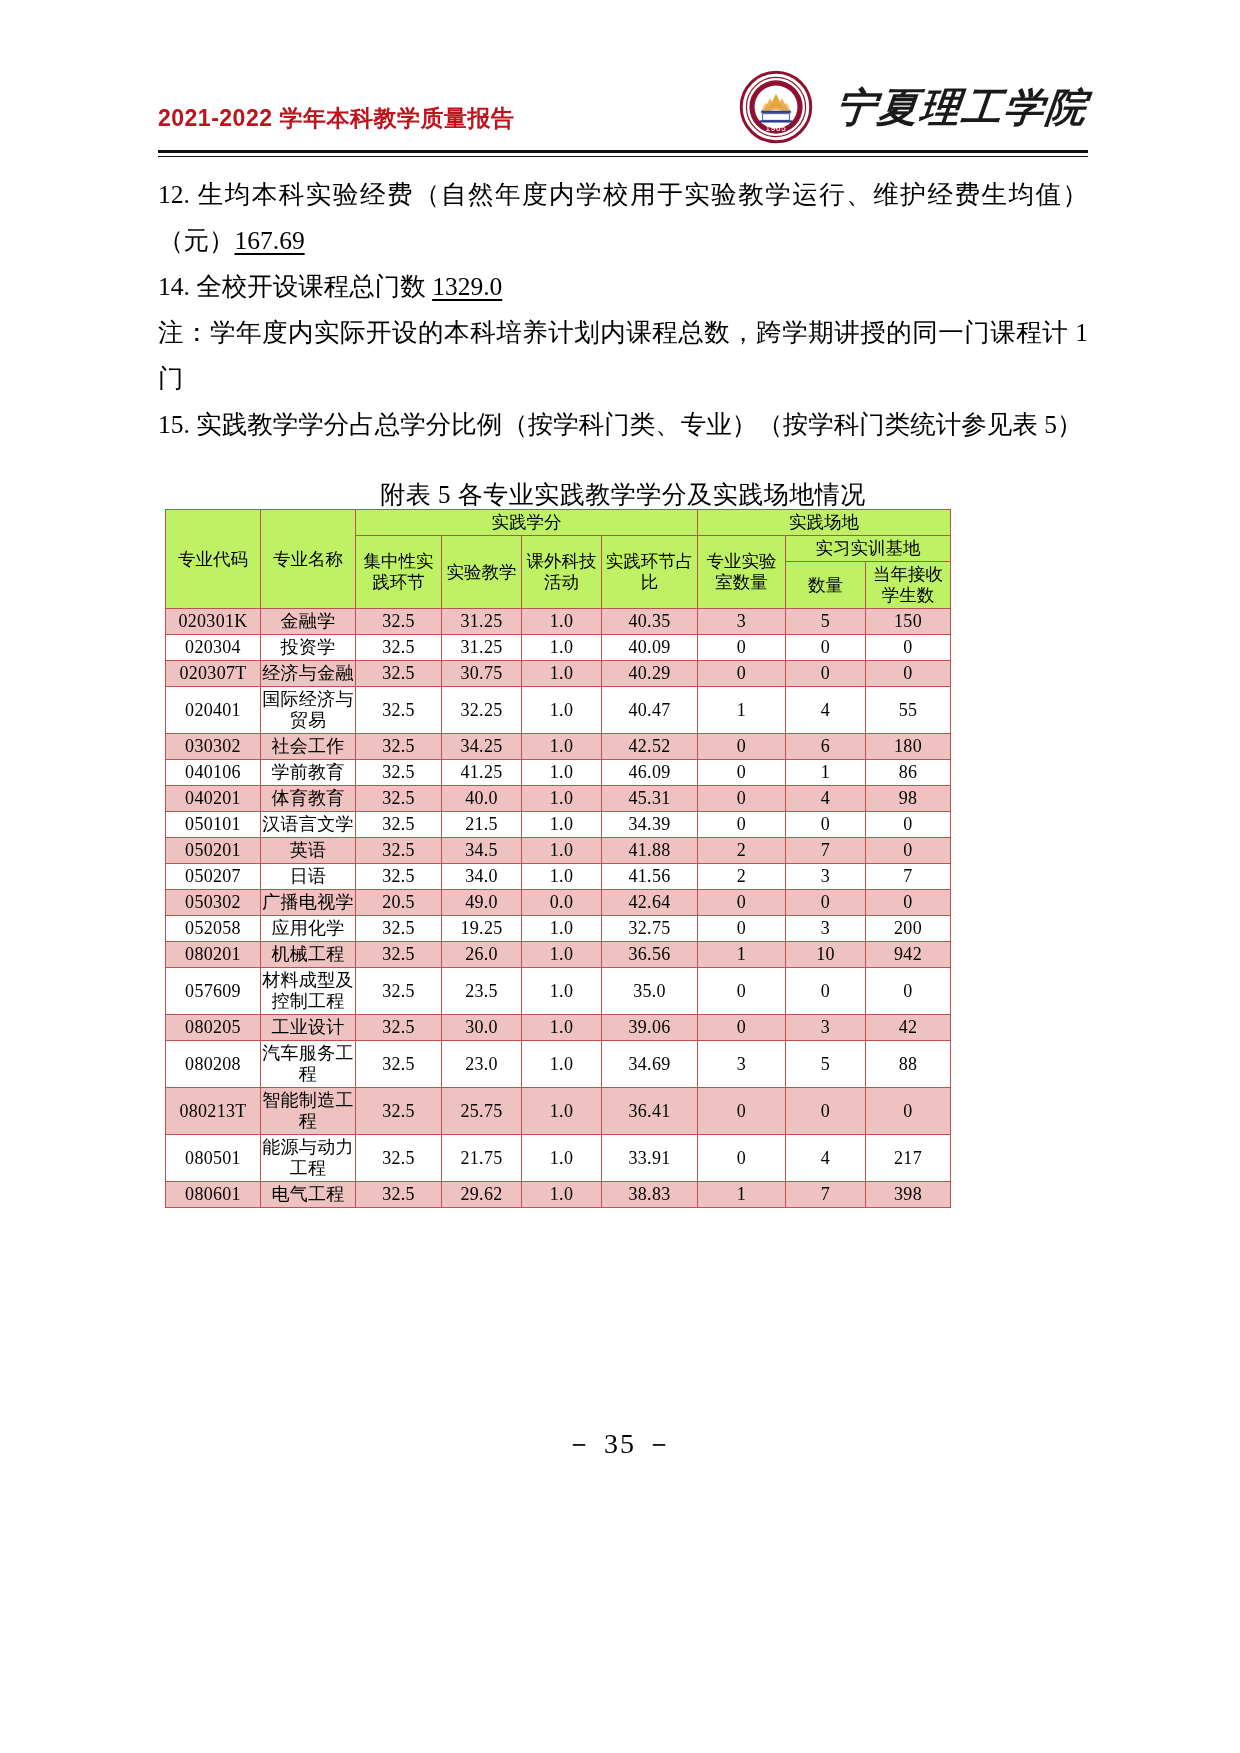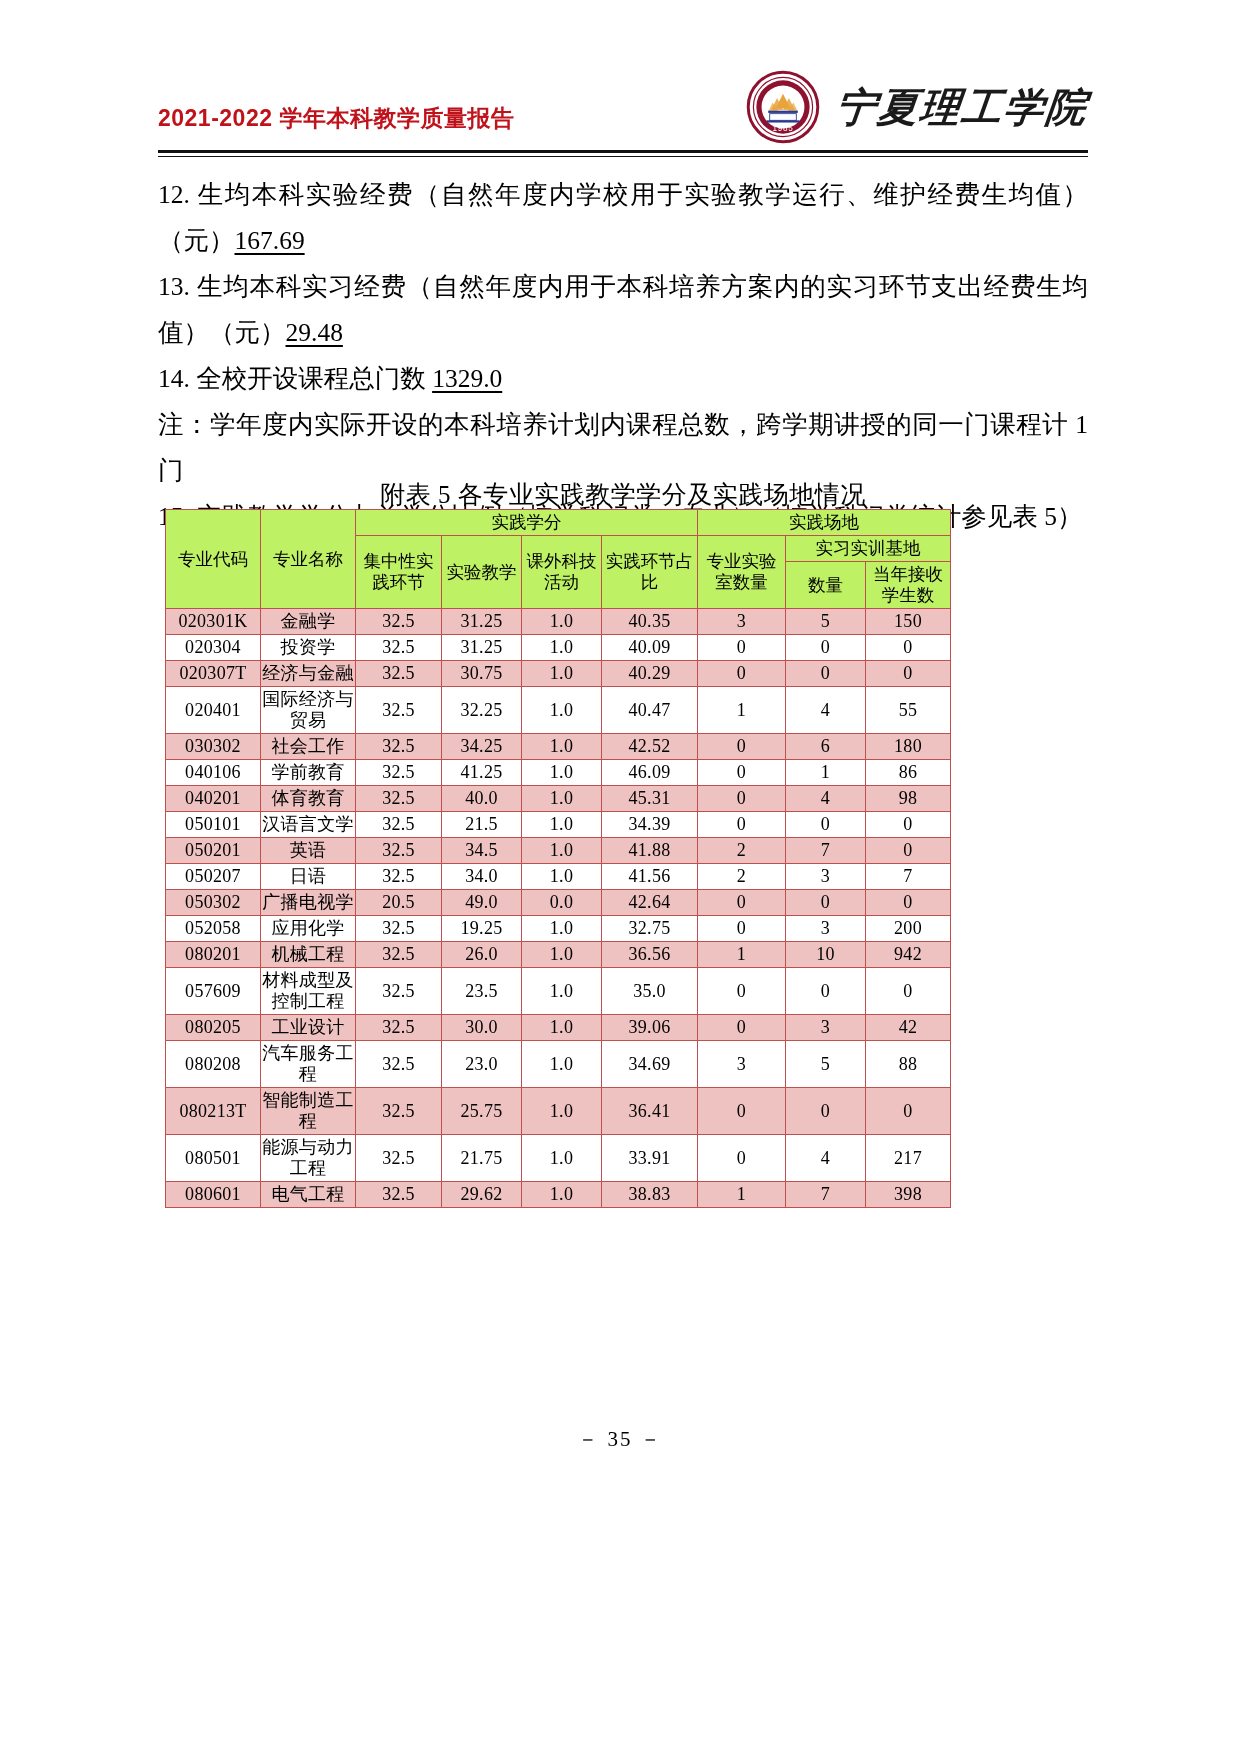--- a/index.html
+++ b/index.html
@@ -27,21 +27,21 @@
     position:absolute;left:0;bottom:14px;
     font-family:"Liberation Sans","DejaVu Sans",sans-serif;
     font-weight:bold;
     font-size:23px;
     color:#c0121b;
     letter-spacing:.5px;
     white-space:nowrap;
   }
   .logo-wrap{
     position:absolute;right:0;bottom:4px;
-    display:flex;align-items:center;gap:16px;
+    display:flex;align-items:center;gap:23px;
   }
   .seal{
     width:74px;height:74px;flex:0 0 auto;
   }
   .logo-word{
     font-family:"Liberation Serif","DejaVu Serif",serif;
     font-size:40px;font-weight:bold;
     font-style:italic;
     color:#1a1a1a;
     letter-spacing:2px;
@@ -108,21 +108,21 @@
   .c-jz{width:86px;}
   .c-sy{width:80px;}
   .c-kw{width:80px;}
   .c-zb{width:96px;}
   .c-lab{width:88px;}
   .c-num{width:80px;}
   .c-stu{width:85px;}
 
   .footer{
     position:absolute;left:0;top:1425px;width:1240px;
-    text-align:center;font-size:21px;letter-spacing:2px;
+    text-align:center;font-size:28px;letter-spacing:2px;
   }
 </style>
 </head>
 <body>
 
 <div class="page">
 
   <div class="header">
     <div class="header-title">2021-2022 学年本科教学质量报告</div>
     <div class="logo-wrap">
@@ -144,21 +144,20 @@
         <rect x="28" y="68" width="44" height="3" fill="#2a3b8f"></rect>
         <text x="50" y="82" font-size="11" fill="#ffffff" text-anchor="middle" font-family="'Liberation Sans',sans-serif" letter-spacing="1">1985</text>
       </svg>
       <div class="logo-word">宁夏理工学院</div>
     </div>
   </div>
   <div class="rule"></div>
 
   <div class="body">
     <p class="para"><span>12.</span><span> 生均本科实验经费（自然年度内学校用于实验教学运行、维护经费生均值）（元）</span><span class="u">167.69</span></p>
-    <p class="para"><span>13.</span><span> 生均本科实习经费（自然年度内用于本科培养方案内的实习环节支出经费生均值）（元）</span><span class="u">29.48</span></p>
     <p class="para"><span>14.</span><span> 全校开设课程总门数 </span><span class="u">1329.0</span></p>
     <p class="para"><span>注：</span><span>学年度内实际开设的本科培养计划内课程总数，跨学期讲授的同一门课程计 1 门</span></p>
     <p class="para"><span>15.</span><span> 实践教学学分占总学分比例（按学科门类、专业）（按学科门类统计参见表 5）</span></p>
   </div>
 
   <div class="tbl-caption">附表 5 各专业实践教学学分及实践场地情况</div>
 
   <table class="tbl">
     <colgroup>
       <col class="c-code">

